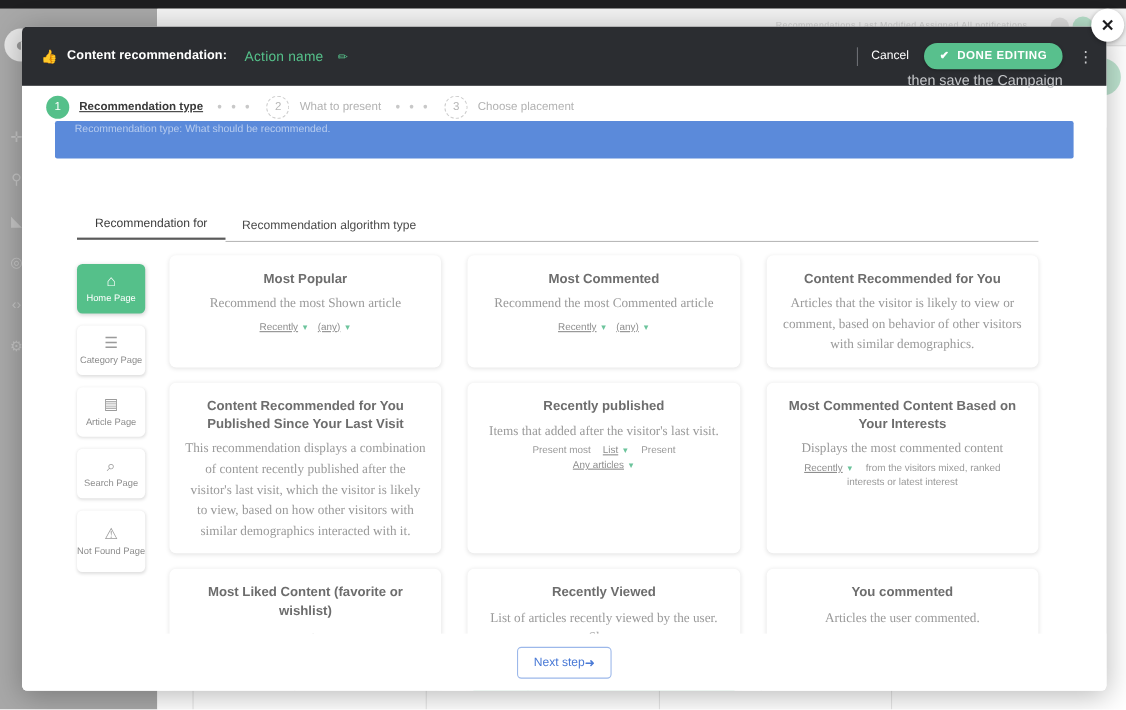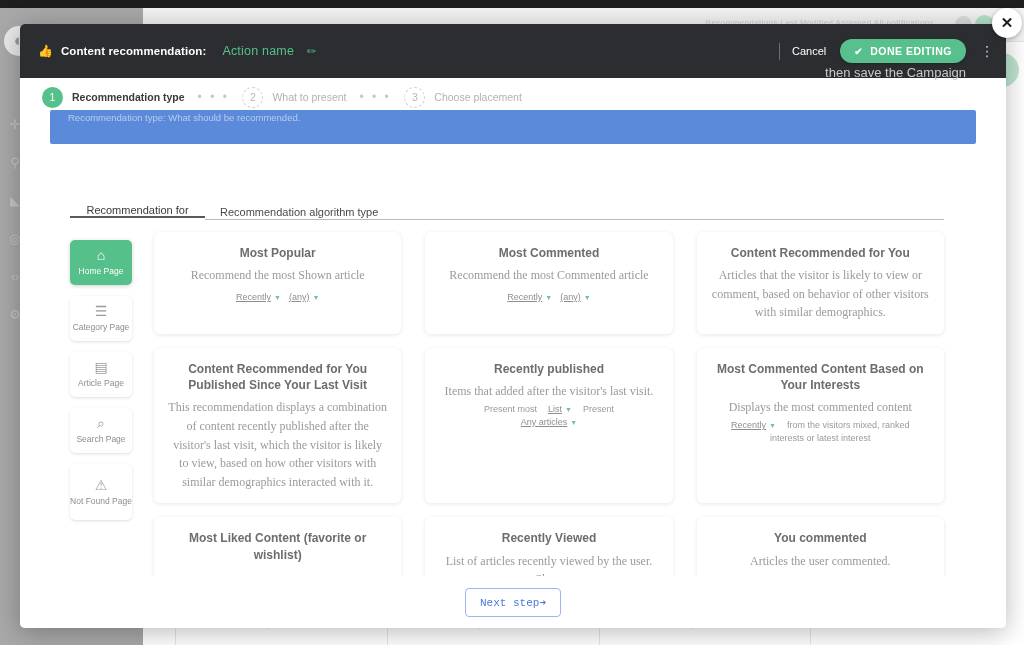--- a/index.html
+++ b/index.html
@@ -79,37 +79,37 @@
   }
   .step { display:flex; align-items:center; gap:9px; }
   .step-circle {
     width:21px; height:21px; border-radius:50%;
     display:flex; align-items:center; justify-content:center;
     font-size:10.5px;
   }
   .step-circle.active { background:#55c08a; color:#fff; }
   .step-circle.idle { background:#fff; color:#b7b7b7; border:1px dashed #cfcfcf; }
   .step-label { font-size:10.5px; }
-  .step-label.active { color:#3a3a3a; font-weight:bold; }
+  .step-label.active { color:#3a3a3a; font-weight:bold;text-decoration:underline; }
   .step-label.idle { color:#b2b2b2; }
   .step-dots { color:#c8c8c8; font-size:12px; letter-spacing:2.5px; margin:0 13px; }
 
   
   #banner-wrap { position:relative; height:36px; }
   #banner {
     position:absolute; left:30px; right:30px; top:-6px; height:34px;
     background:#5b8ada; border-radius:2px; color:#ffffff;
     font-size:9.5px; padding:2px 0 0 18px; overflow:hidden;
   }
   #banner-text { opacity:.55; }
 
   
   #tabs { position:relative; margin:38px 0 0 0; padding-left:50px; height:30px; }
   #tabs-row { display:flex; align-items:flex-end; height:28px; }
-  .tab { font-size:11px; color:#555; cursor:pointer; }
+  .tab { font-size:11px; color:#555; padding-bottom:7px; cursor:pointer; }
   #tab-rec-for { width:135px; text-align:center; border-bottom:2px solid #5a5a5a; color:#3b3b3b; }
   #tab-algo { margin-left:13px; padding-left:2px; color:#4a4a4a; }
   #tabs-underline { position:absolute; left:185px; right:62px; bottom:0; height:1px; background:#b9b9b9; }
 
   
   #content { display:flex; padding:12px 0 0 0; }
   #side-col { width:112px; padding-left:50px; display:flex; flex-direction:column; gap:11px; padding-top:8px;}
   .side-item {
     width:62px; height:45px; border-radius:5px; background:#ffffff;
     box-shadow:0 1px 3px rgba(0,0,0,.13);
@@ -145,23 +145,22 @@
   .plain { color:#9a9a9a; }
   .card.selected .plain { color:#ffffff; }
 
   
   .inline-row { display:flex; align-items:center; justify-content:center; gap:11px; font-size:9px; color:#9a9a9a; margin-top:3px; flex-wrap:wrap;}
 
   
   #footer { position:absolute; left:0; right:0; bottom:0; height:52px; background:#ffffff; display:flex; align-items:center; justify-content:center; }
   #next-btn {
     border:1px solid #9cb8ea; border-radius:4px; background:#ffffff;
-    color:#4a7ad6; font-size:11px; padding:7px 14px; display:flex; align-items:flex-end; 
+    color:#4a7ad6; font-size:11px; padding:7px 14px; display:flex; align-items:flex-start; 
     cursor:pointer;
-    font-family:Liberation Mono, monospace;
   }
   #next-arrow { color:#4a7ad6; font-size:11px; }
 </style>
 </head>
 <body>
 
 <div id="bg-app">
   <div id="bg-topstrip"></div>
   <div id="bg-leftrail">
     <div id="bg-logo">◐</div>

